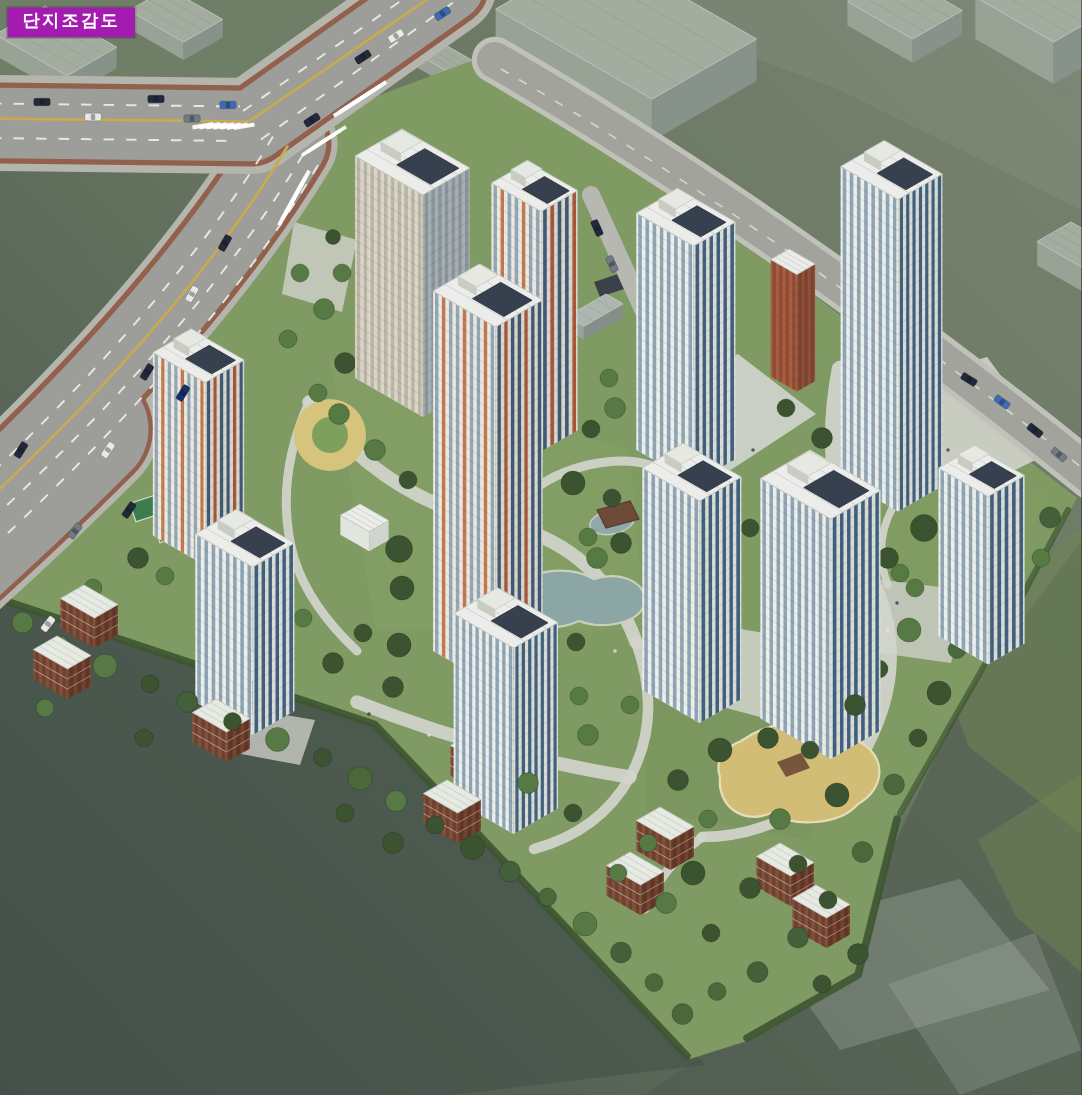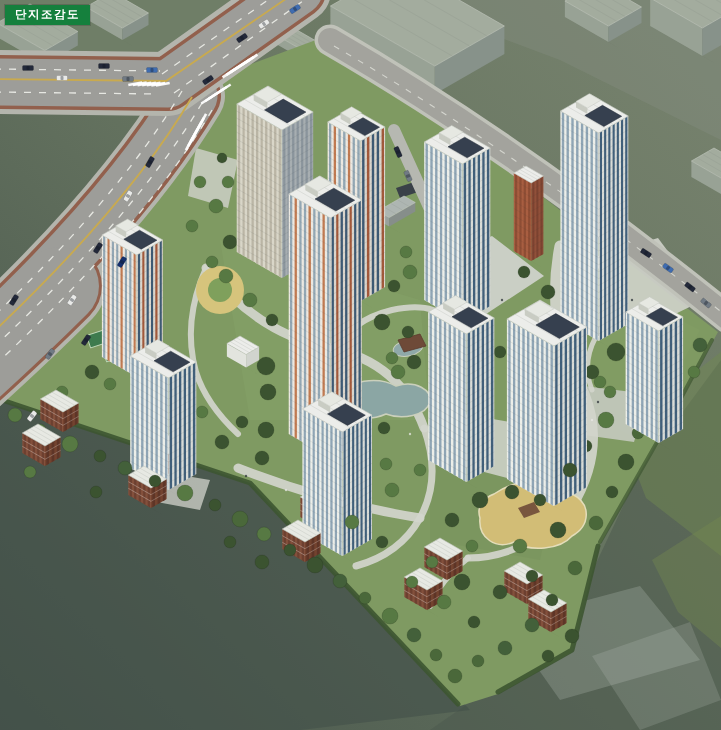--- a/index.html
+++ b/index.html
@@ -1431,16 +1431,16 @@
         <g transform="translate(398,152) rotate(66)">
           <rect x="-5.5" y="-2.5" width="11" height="5" rx="1.2" fill="#23293a" stroke="rgba(0,0,0,.25)" stroke-width="0.5"></rect>
           <rect x="-1.5" y="-2" width="3" height="4" rx="0.8" fill="rgba(15,20,30,.35)"></rect>
         </g>
         <g transform="translate(408,176) rotate(66)">
           <rect x="-5.5" y="-2.5" width="11" height="5" rx="1.2" fill="#707a84" stroke="rgba(0,0,0,.25)" stroke-width="0.5"></rect>
           <rect x="-1.5" y="-2" width="3" height="4" rx="0.8" fill="rgba(15,20,30,.35)"></rect>
         </g>
       </g>
     </svg>
-  <div class="badge" style="background: #15803d; color: rgb(255, 255, 255);">
+  <div class="badge" style="background: #a21caf; color: rgb(255, 255, 255);">
     <span>단지조감도</span>
   </div>
 </div>
 
 </body></html>

